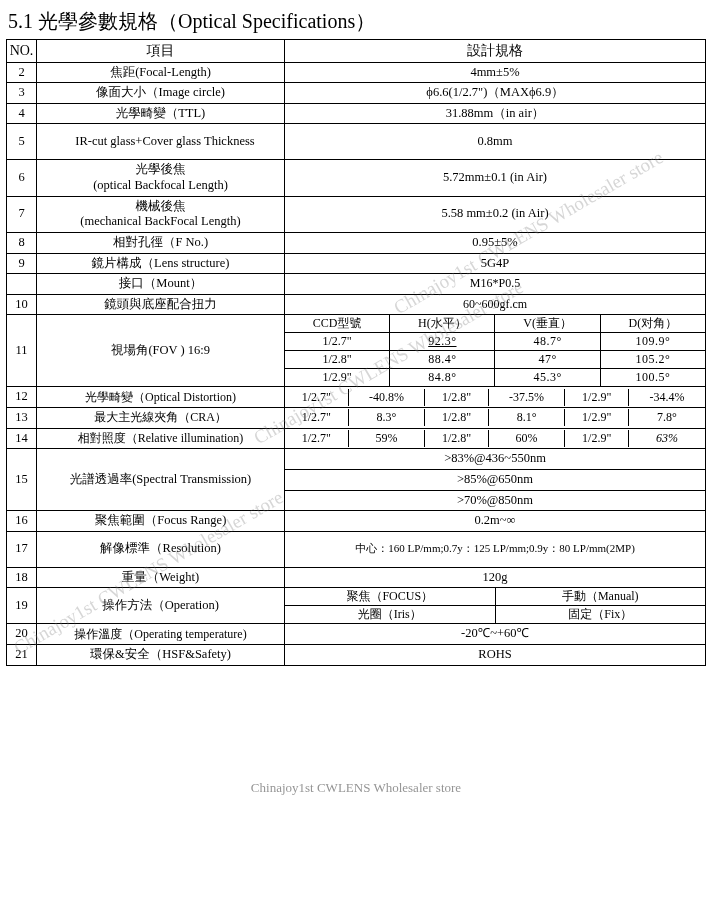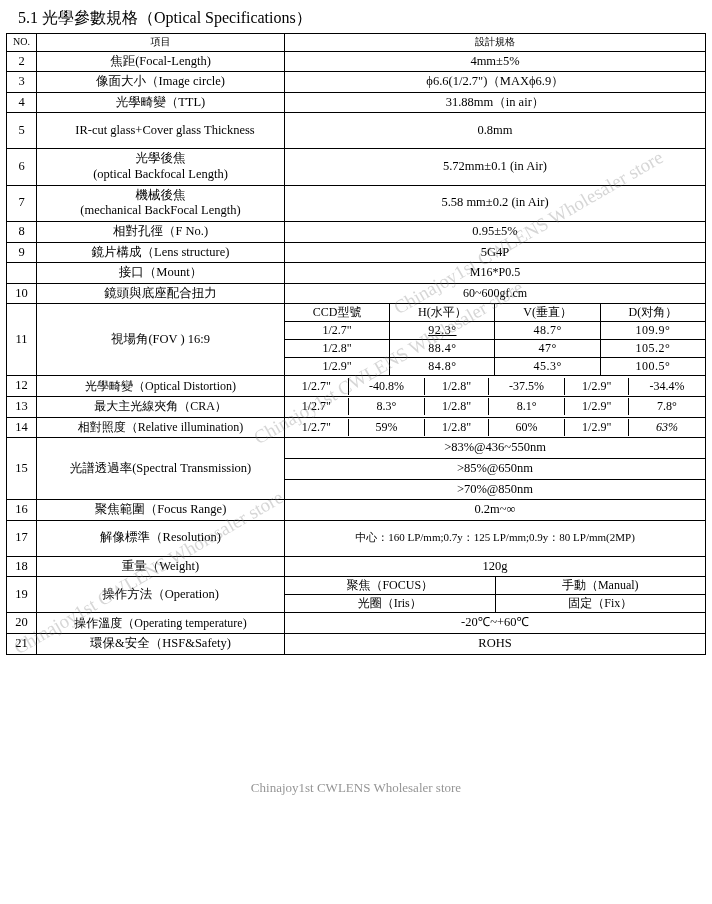--- a/index.html
+++ b/index.html
@@ -17,40 +17,40 @@
   }
   .page {
     position: relative;
     width: 712px;
     height: 904px;
     box-sizing: border-box;
     padding: 6px 6px 0 6px;
   }
   .doc-title {
     font-family: "Liberation Serif", serif;
-    font-size: 16px;
+    font-size: 20px;
     font-weight: normal;
-    margin: 2px 0 4px 12px;
+    margin: 2px 0 4px 2px;
     letter-spacing: 0px;
   }
   table.spec {
     border-collapse: collapse;
     width: 700px;
     table-layout: fixed;
     font-size: 12.5px;
   }
   table.spec td {
     border: 1px solid #000;
     padding: 2px 2px;
     text-align: center;
     vertical-align: middle;
     line-height: 1.25;
   }
   .hdr td {
-    font-size: 10px;
+    font-size: 14px;
   }
   .no-col { width: 30px; }
   .item-col { width: 248px; }
   .val-col { }
 
   .cell-sm { font-size: 12px; }
   .cell-xs { font-size: 11px; }
   .tall { height: 36px; }
 
   

